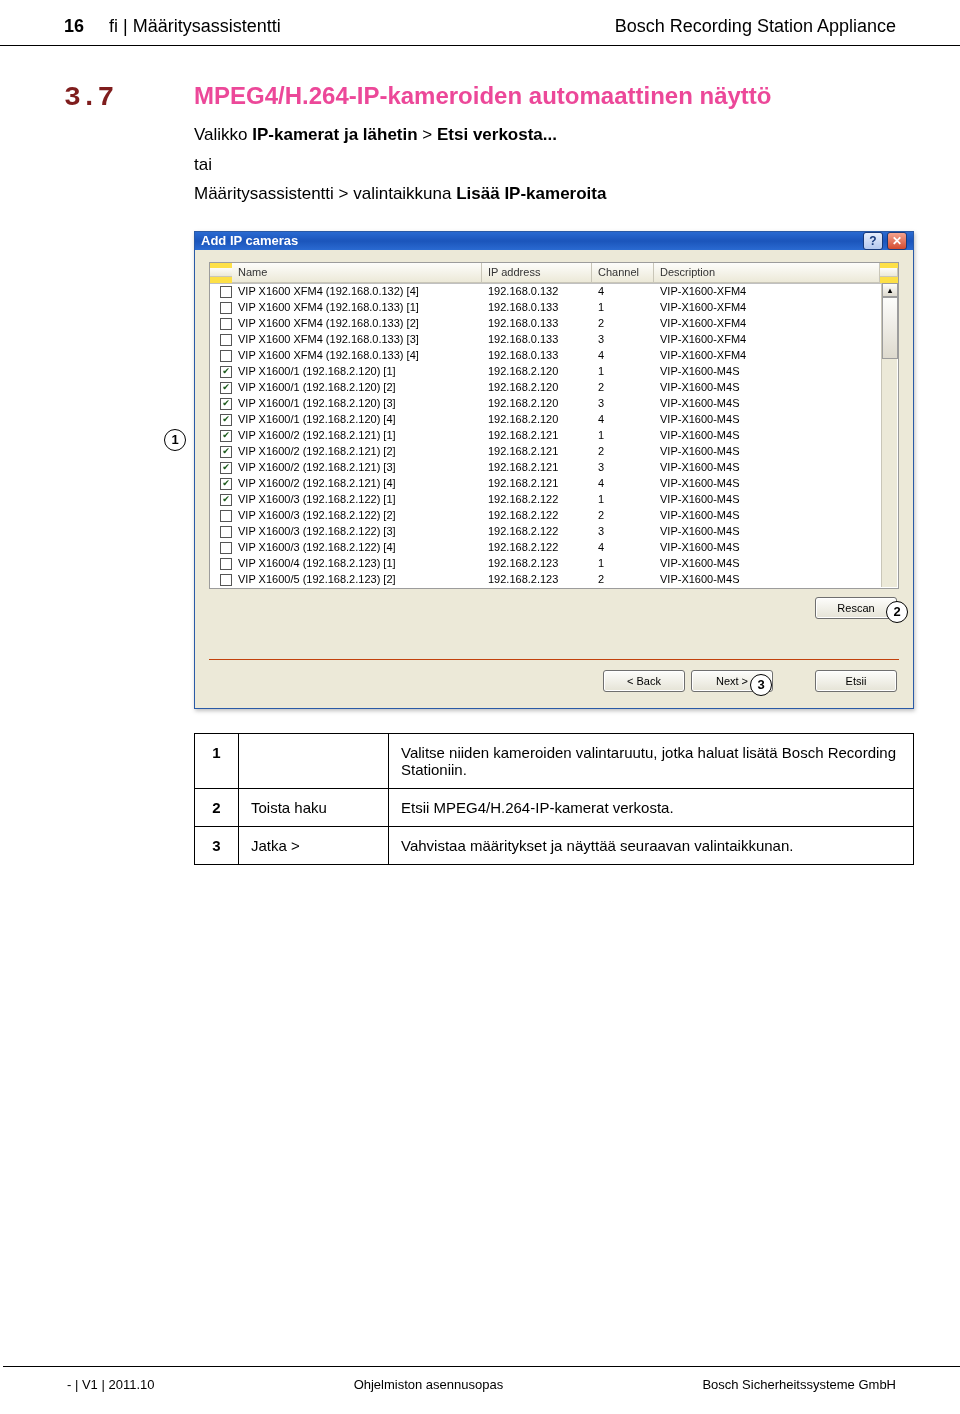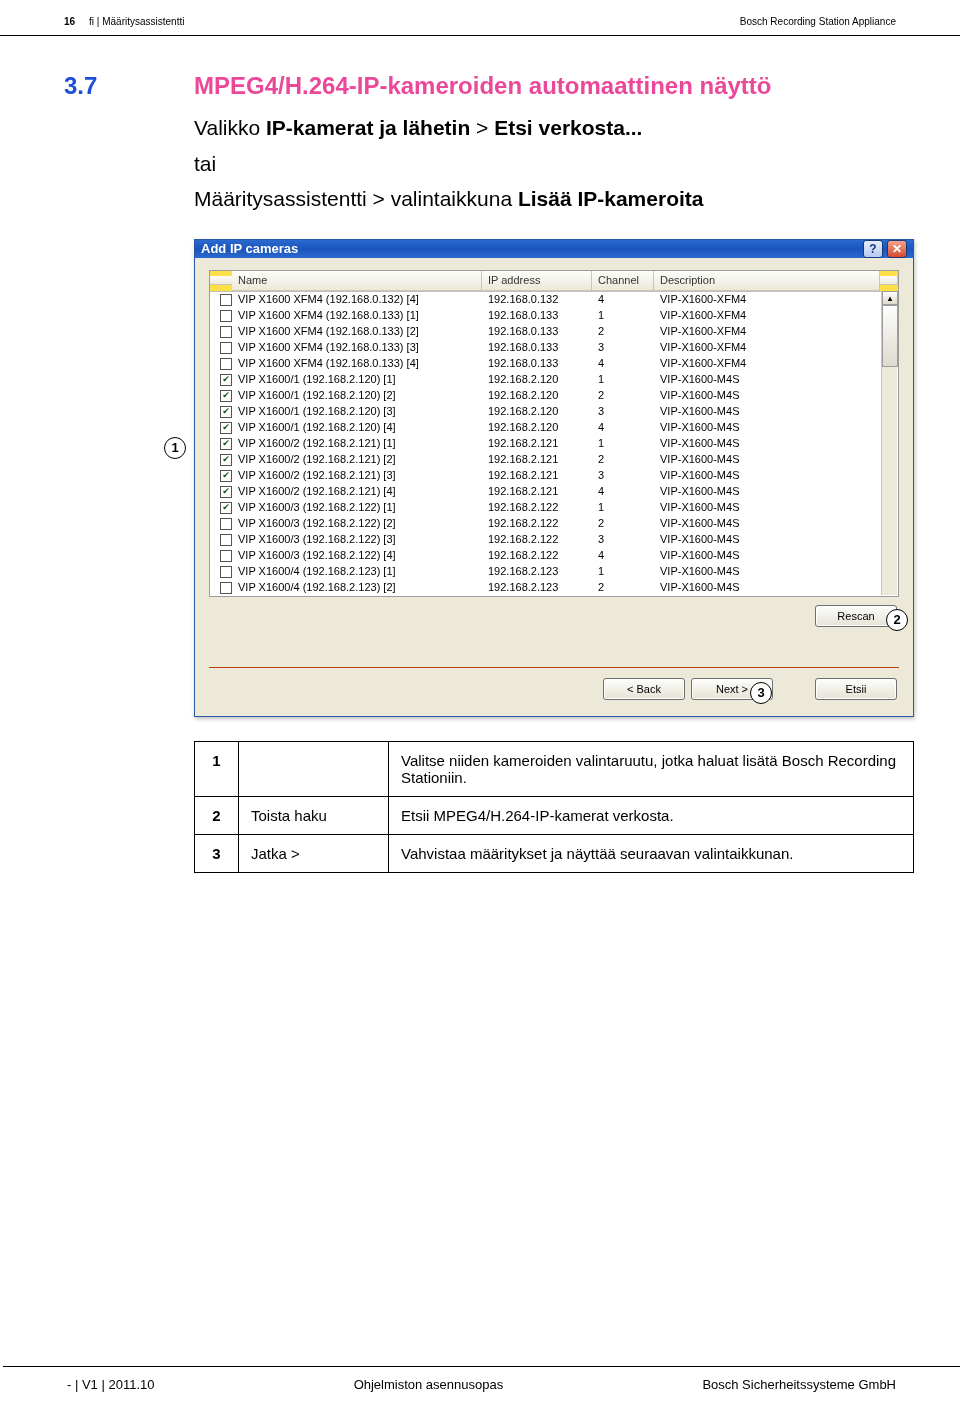--- a/index.html
+++ b/index.html
@@ -11,44 +11,45 @@
     color: #000;
     position: relative;
     font-size: 13px;
   }
   .page-header {
     display: flex;
     justify-content: space-between;
     align-items: center;
     padding: 16px 64px 8px 64px;
     border-bottom: 1.5px solid #000;
-    font-size: 10px;
+    font-size: 18px;
   }
   .page-header .left { font-weight: normal; }
   .page-header .right { font-weight: normal; }
   .page-header strong { font-weight: bold; }
 
   .content { padding: 36px 64px 0 64px; }
 
   .section-row { display: flex; gap: 40px; }
   .section-num {
     width: 90px;
-    font-size: 24px;
+    font-size: 28px;
     font-weight: bold;
-    color: #1d4ed8;
+    color: #7f1d1d;
+    font-family: Liberation Mono, monospace;
   }
   .section-body { flex: 1; }
   .section-title {
     font-size: 24px;
     font-weight: bold;
     color: #ec4899;
     margin-bottom: 12px;
   }
   .section-para {
-    font-size: 21px;
+    font-size: 17px;
     line-height: 1.5;
     margin-bottom: 4px;
   }
   .section-para .b { font-weight: bold; }
 
   
   .dialog-wrap {
     margin: 20px 0 24px 130px;
     width: 720px;
   }
@@ -413,21 +414,21 @@
                 <div>VIP X1600/4 (192.168.2.123) [1]</div>
                 <div>192.168.2.123</div>
                 <div>1</div>
                 <div>VIP-X1600-M4S</div>
                 <div></div>
               </div>
               <div class="trow">
                 <div>
                   <div class="chk"></div>
                 </div>
-                <div>VIP X1600/4 (192.168.2.123) [2]</div>
+                <div>VIP X1600/5 (192.168.2.123) [2]</div>
                 <div>192.168.2.123</div>
                 <div>2</div>
                 <div>VIP-X1600-M4S</div>
                 <div></div>
               </div>
             </div>
 
           <div style="position:absolute; top:20px; right:1px; bottom:1px; width:16px; background:#ece9d8; border-left:1px solid #c9c6b8;">
             <div class="scroll-up">▴</div>
             <div class="scroll-thumb"></div>

